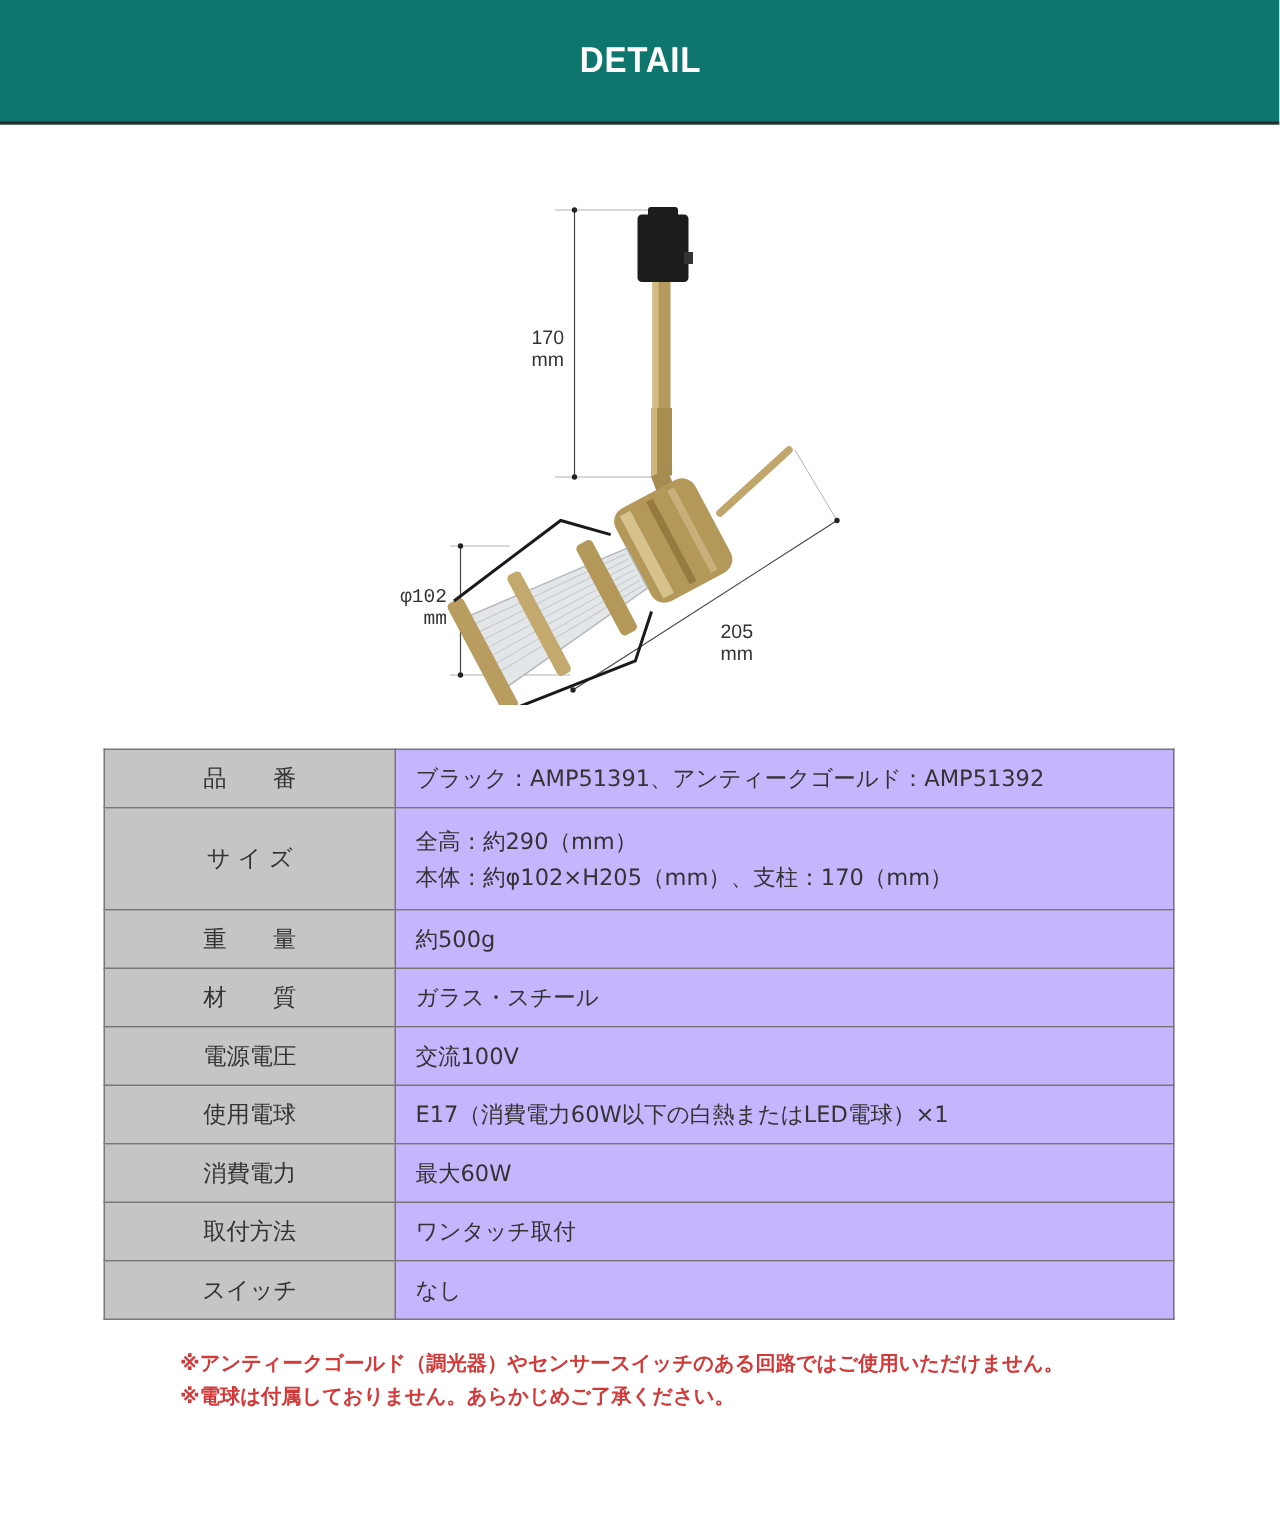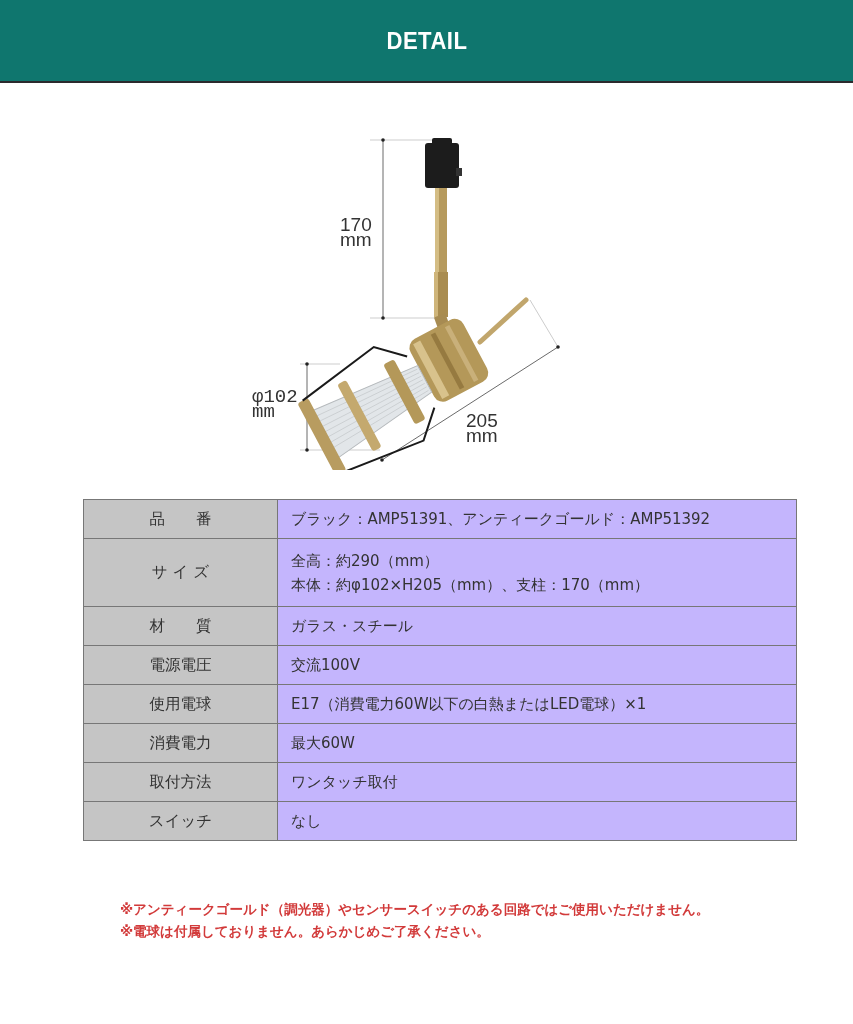--- a/index.html
+++ b/index.html
@@ -1,21 +1,21 @@
 <!DOCTYPE html>
 <html><head>
 <meta charset="utf-8">
 <style>
   html, body { margin:0; padding:0; }
   body { width:853px; height:1024px; background:#ffffff; font-family:"DejaVu Sans", sans-serif; color:#333; position:relative; overflow:hidden; }
   .header { position:absolute; left:0; top:0; width:853px; height:81px; background:#0f766e; border-bottom:2px solid #2b2a2d; display:flex; align-items:center; justify-content:center; }
   .header h1 { margin:0; color:#ffffff; font-family:"Liberation Sans", sans-serif; font-weight:bold; font-size:24px; letter-spacing:0.5px; transform:scaleX(0.92); }
   .figure { position:absolute; left:240px; top:120px; width:340px; height:350px; }
-  .dim-label { position:absolute; font-family:"Liberation Sans", sans-serif; font-size:19px; line-height:15px; color:#333; text-align:left; }
-  table.spec { position:absolute; left:83px; top:499px; width:714px; border-collapse:collapse; border:1.5px solid #777; font-size:15px; }
+  .dim-label { position:absolute; font-family:"Liberation Sans", sans-serif; font-size:13px; line-height:15px; color:#333; text-align:right; }
+  table.spec { position:absolute; left:69px; top:499px; width:714px; border-collapse:collapse; border:1.5px solid #777; font-size:15px; }
   table.spec td { border:1px solid #777; padding:0; }
   table.spec td.k { width:193px; background:#c5c5c5; text-align:center; color:#333; font-size:15.5px; }
   table.spec td.v { background:#c4b5fd; padding-left:13px; color:#333; font-size:15px; }
   .notes { position:absolute; left:120px; top:898px; color:#d23a3a; font-size:13.5px; line-height:22px; font-weight:bold; }
   .notes div { white-space:nowrap; }
 </style>
 </head>
 <body>
 
 <div class="header">
@@ -100,20 +100,24 @@
     <td class="v">ブラック：AMP51391、アンティークゴールド：AMP51392</td>
   </tr>
   <tr style="height:68px">
     <td class="k">サ イ ズ</td>
     <td class="v" style="line-height:24px;">
       <div>全高：約290（mm）</div>
       <div>本体：約φ102×H205（mm）、支柱：170（mm）</div>
     </td>
   </tr>
   <tr style="height:39px">
+    <td class="k">重　　量</td>
+    <td class="v">約500g</td>
+  </tr>
+  <tr style="height:39px">
     <td class="k">材　　質</td>
     <td class="v">ガラス・スチール</td>
   </tr>
   <tr style="height:39px">
     <td class="k">電源電圧</td>
     <td class="v">交流100V</td>
   </tr>
   <tr style="height:39px">
     <td class="k">使用電球</td>
     <td class="v">E17（消費電力60W以下の白熱またはLED電球）×1</td>

